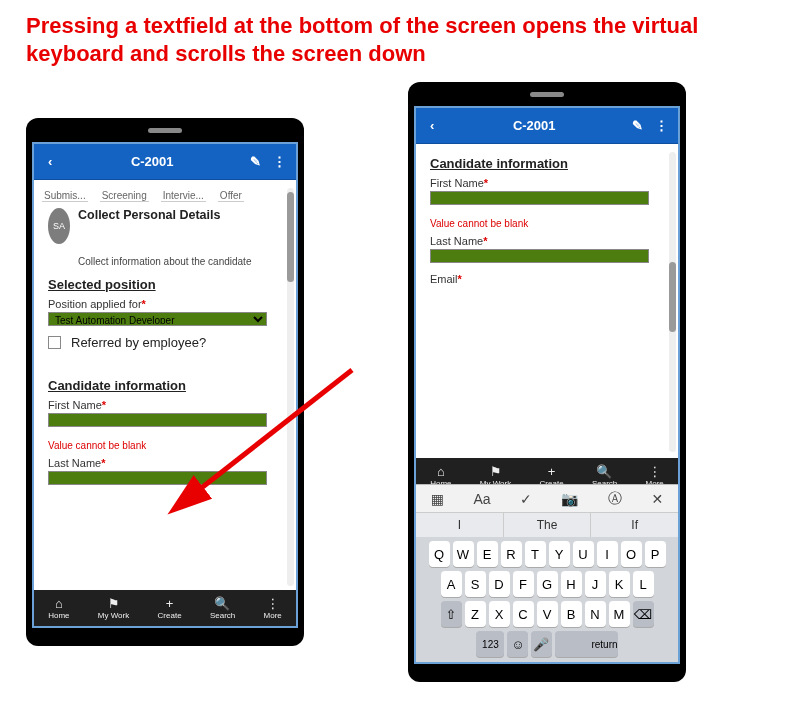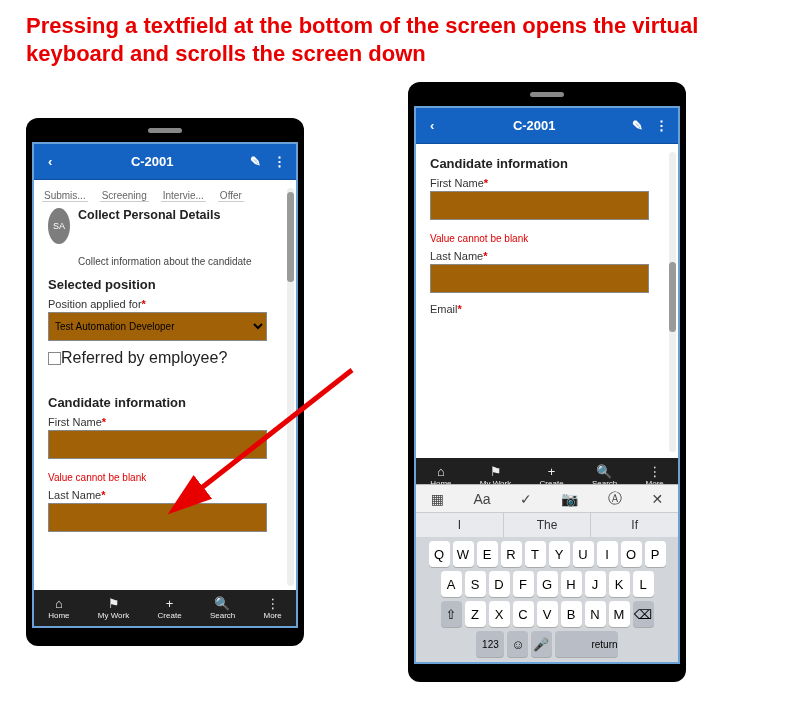--- a/index.html
+++ b/index.html
@@ -85,30 +85,30 @@
   }
   .avatar {
     width: 22px; height: 36px; border-radius: 50%;
     background: #7d7d7d; color: #fff; font-size: 9px;
     display: flex; align-items: center; justify-content: center;
     flex-shrink: 0;
   }
   .section-title { font-weight: 700; font-size: 12.5px; }
   .section-sub   { font-size: 10px; color: #444; margin-top: 12px; padding-left: 30px; }
 
-  h4.block { font-size: 13px; font-weight: 700; margin: 10px 0 6px; }
+  h4.block { font-size: 13px; font-weight: 700; margin: 10px 0 6px; text-decoration: underline; }
   .field-label { font-size: 11px; color: #333; margin: 6px 0 2px; }
   .req { color: #d00; font-weight: 700; }
   .input {
-    width: 96%; height: 29px; border: 1px solid #888; background: #a16207;
+    width: 96%; height: 14px; border: 1px solid #888; background: #4d7c0f;
   }
   select.input { font-size: 10px; padding: 1px 2px; }
   .err-msg { color: #d00; font-size: 10px; margin-top: 13px; }
 
-  .checkbox-row { display: flex; align-items: center; gap: 0; margin-top: 8px; font-size: 16px; }
+  .checkbox-row { display: flex; align-items: center; gap: 10px; margin-top: 8px; font-size: 13px; }
   .checkbox-row .cb { width: 13px; height: 13px; border: 1px solid #888; }
 
   
   .bottom-nav {
     position: absolute; left: 0; right: 0; height: 36px;
     background: #202020; color: #eee;
     display: flex; justify-content: space-around; align-items: center;
     font-size: 8px;
   }
   .phone.left  .bottom-nav { bottom: 0; }

